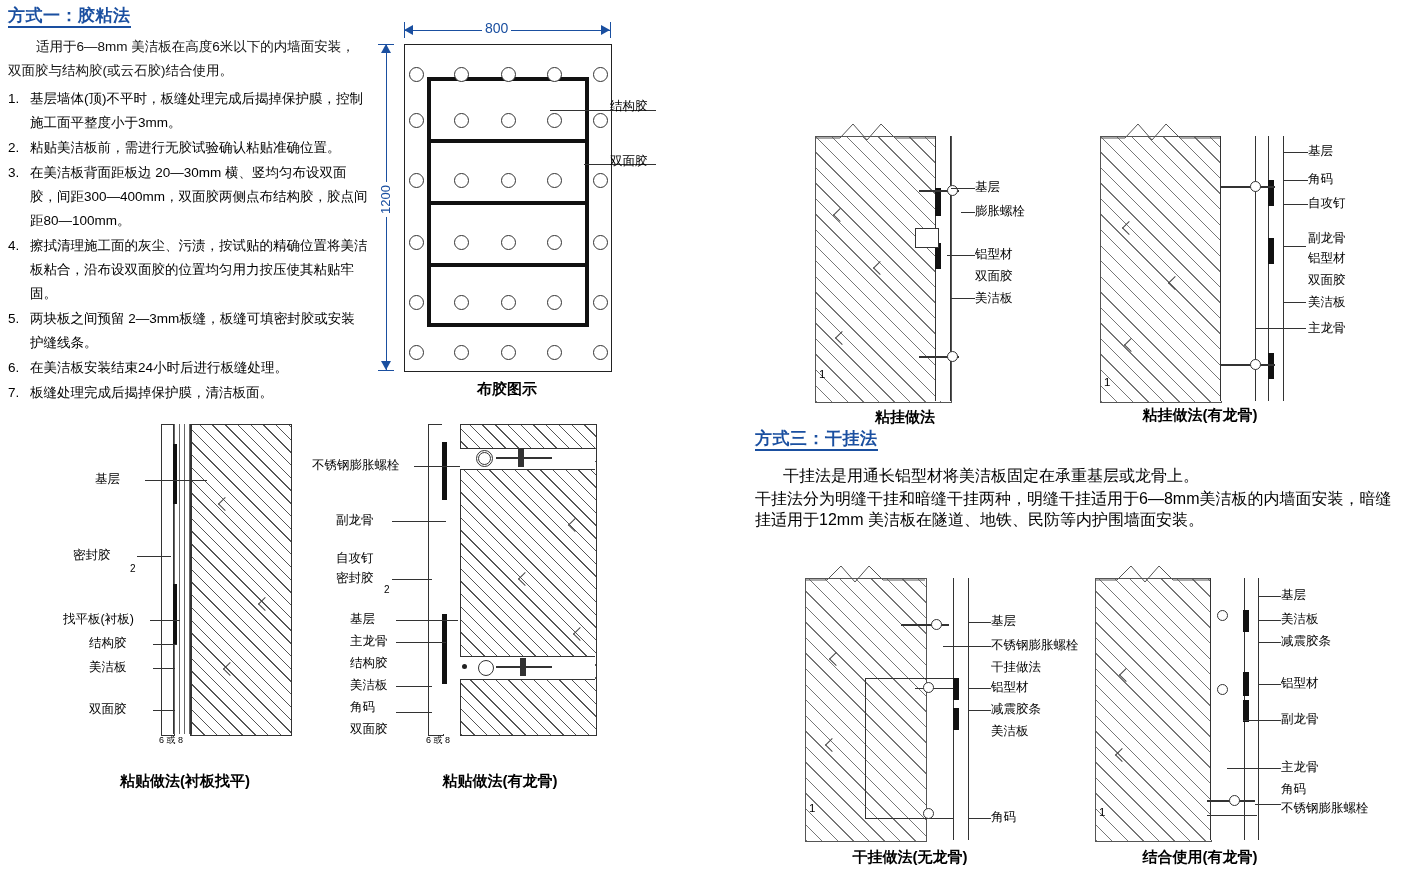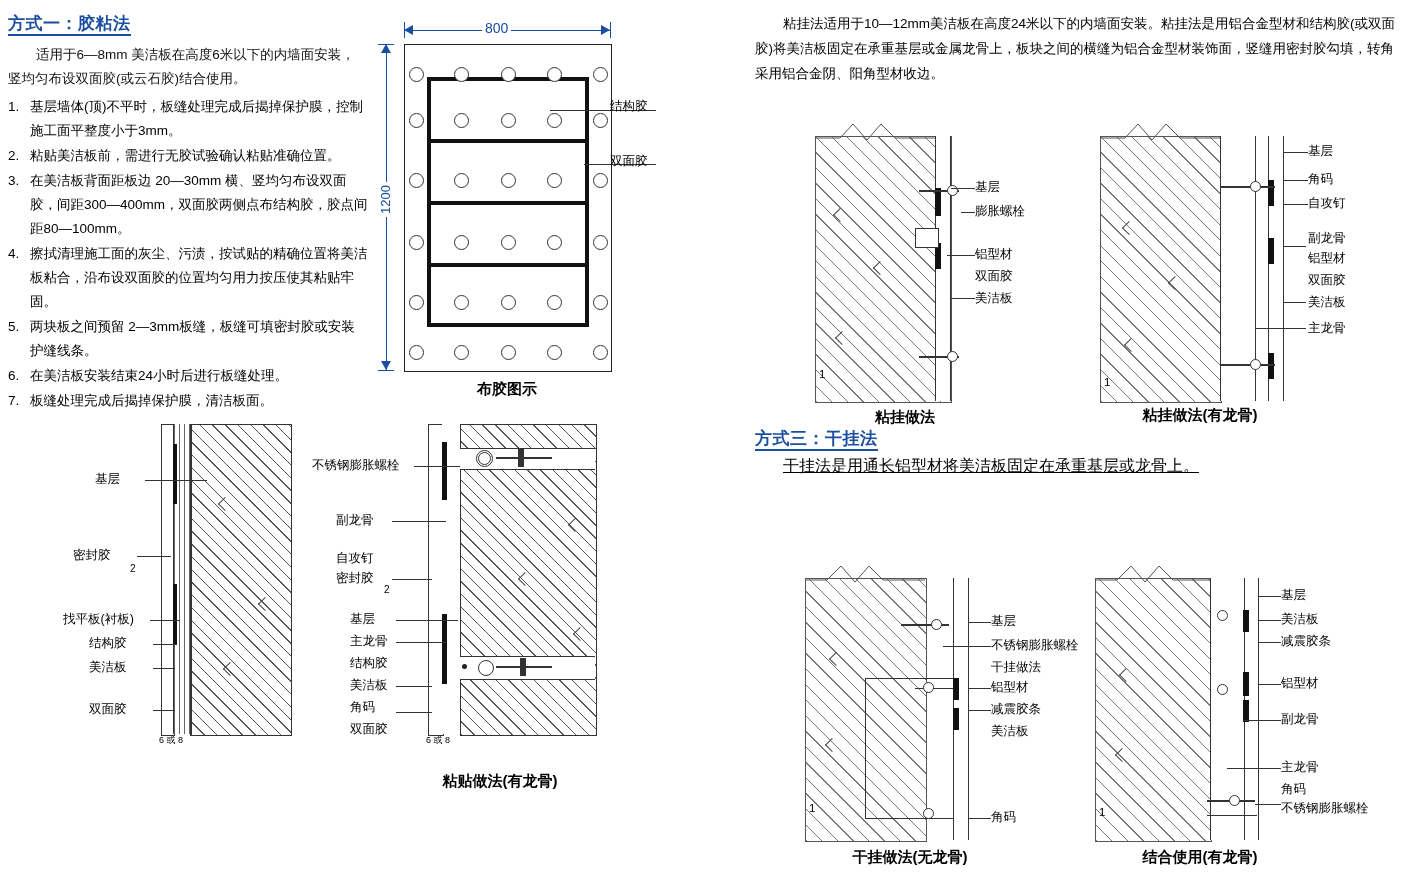--- a/index.html
+++ b/index.html
@@ -18,21 +18,21 @@
     font-size:17px;
     letter-spacing:0.5px;
   }
   .sec-title .under { border-bottom:2px solid #1a4fa0; padding-bottom:1px; }
   .body-text { font-size:13.5px; line-height:1.75; color:#111; }
   .caption { font-weight:bold; font-size:15px; text-align:center; }
   .lbl { font-size:12.5px; color:#000; white-space:nowrap; }
   .lbl-sm { font-size:11.5px; color:#000; white-space:nowrap; }
 
   
-  #left-col { position:absolute; left:8px; top:4px; width:360px;margin-top:8px; }
+  #left-col { position:absolute; left:8px; top:4px; width:360px; }
   #left-intro { margin-top:8px; font-size:13.5px; line-height:1.78; text-indent:0; }
   ol.steps { margin:4px 0 0 0; padding:0; list-style:none; }
   ol.steps li {
     display:flex; font-size:13.5px; line-height:1.78; margin-bottom:1px;
   }
   ol.steps li .num { width:22px; flex:none; }
   ol.steps li .txt { flex:1; }
 
   
   #glue-fig { position:absolute; left:370px; top:8px; width:300px; height:400px; }
@@ -81,21 +81,21 @@
 </head>
 <body>
 
 <div class="page">
 
   <div id="left-col">
     <div class="sec-title">
       <span class="under">方式一：胶粘法</span>
     </div>
     <div id="left-intro" class="body-text">
-      <span style="margin-left:28px;">适用于6—8mm 美洁板在高度6米以下的内墙面安装，竖均匀布设双面胶(或云石胶)结合使用。</span>
+      <span style="margin-left:28px;">适用于6—8mm 美洁板在高度6米以下的内墙面安装，双面胶与结构胶(或云石胶)结合使用。</span>
     </div>
     <ol class="steps">
       <li>
         <span class="num">1.</span>
         <span class="txt">基层墙体(顶)不平时，板缝处理完成后揭掉保护膜，控制施工面平整度小于3mm。</span>
       </li>
       <li>
         <span class="num">2.</span>
         <span class="txt">粘贴美洁板前，需进行无胶试验确认粘贴准确位置。</span>
       </li>
@@ -215,20 +215,21 @@
     <div class="leader" style="left:75px; top:196px; width:30px;"></div>
     <div class="lbl" style="position:absolute; left:-12px; top:187px;">找平板(衬板)</div>
     <div class="leader" style="left:78px; top:220px; width:24px;"></div>
     <div class="lbl" style="position:absolute; left:14px; top:211px;">结构胶</div>
     <div class="leader" style="left:78px; top:244px; width:22px;"></div>
     <div class="lbl" style="position:absolute; left:14px; top:235px;">美洁板</div>
     <div class="leader" style="left:78px; top:286px; width:22px;"></div>
     <div class="lbl" style="position:absolute; left:14px; top:277px;">双面胶</div>
 
     <div class="lbl-sm" style="position:absolute; left:84px; top:310px; font-size:9px;">6 或 8</div>
+    <div class="caption" style="position:absolute; left:-70px; top:348px; width:360px;">粘贴做法(衬板找平)</div>
   </div>
 
   <div style="position:absolute; left:400px; top:424px; width:200px; height:330px;">
     <div class="hatch" style="position:absolute; left:60px; top:0; width:135px; height:310px; border:1px solid #333;"></div>
     <div style="position:absolute; left:60px; top:0; width:0; height:310px; border-left:1px solid #333;"></div>
     <div style="position:absolute; left:28px; top:0; width:14px; height:310px; background:#fff; border:1px solid #333;"></div>
     <div style="position:absolute; left:42px; top:0; width:18px; height:310px; background:#fff; border-right:1px solid #333;"></div>
     <div class="blk" style="left:42px; top:18px; width:5px; height:58px;"></div>
     <div class="blk" style="left:42px; top:190px; width:5px; height:70px;"></div>
 
@@ -270,23 +271,20 @@
     <div class="lbl" style="position:absolute; left:-50px; top:275px;">角码</div>
     <div class="lbl" style="position:absolute; left:-50px; top:297px;">双面胶</div>
     <div class="leader" style="left:-4px; top:288px; width:36px;"></div>
 
     <div class="lbl-sm" style="position:absolute; left:26px; top:310px; font-size:9px;">6 或 8</div>
     <div class="caption" style="position:absolute; left:-95px; top:348px; width:390px;">粘贴做法(有龙骨)</div>
   </div>
 
   <div id="right-col">
 
-    <div class="p" style="margin-top:8px;">
-      <span style="margin-left:28px;">粘挂法适用于10—12mm美洁板在高度24米以下的内墙面安装。粘挂法是用铝合金型材和结构胶(或双面胶)将美洁板固定在承重基层或金属龙骨上，板块之间的横缝为铝合金型材装饰面，竖缝用密封胶勾填，转角采用铝合金阴、阳角型材收边。</span>
-    </div>
   </div>
 
   <div style="position:absolute; left:815px; top:118px; width:250px; height:300px;">
     <div class="hatch-light" style="position:absolute; left:0; top:18px; width:135px; height:265px; border:1px solid #555;"></div>
 
     <svg style="position:absolute; left:0px; top:0px;" width="150" height="26">
       <polyline points="0,20 25,20 38,6 52,22 66,6 80,20 135,20" fill="none" stroke="#555" stroke-width="1"></polyline>
     </svg>
     <div class="vstrip" style="left:120px; top:18px; width:14px; height:265px;"></div>
     <div class="blk" style="left:120px; top:70px; width:6px; height:28px;"></div>
@@ -348,22 +346,25 @@
     <div class="lbl" style="position:absolute; left:208px; top:202px;">主龙骨</div>
     <div class="leader" style="left:156px; top:210px; width:50px;"></div>
 
     <div class="caption" style="position:absolute; left:-10px; top:288px; width:220px;">粘挂做法(有龙骨)</div>
   </div>
 
   <div style="position:absolute; left:755px; top:427px; width:646px;">
     <div class="sec-title">
       <span class="under">方式三：干挂法</span>
     </div>
-    <div class="p" style="margin-top:6px;text-decoration:underline;">
+    <div class="p" style="margin-top:16px;">
       <span style="margin-left:28px;">干挂法是用通长铝型材将美洁板固定在承重基层或龙骨上。</span>
+    </div>
+    <div class="p" style="margin-top:2px;">
+      <span>干挂法分为明缝干挂和暗缝干挂两种，明缝干挂适用于6—8mm美洁板的内墙面安装，暗缝挂适用于12mm 美洁板在隧道、地铁、民防等内护围墙面安装。</span>
     </div>
   </div>
 
   <div style="position:absolute; left:805px; top:560px; width:250px; height:300px;">
     <div class="hatch-light" style="position:absolute; left:0; top:18px; width:120px; height:262px; border:1px solid #555;"></div>
     <svg style="position:absolute; left:0px; top:0px;" width="150" height="26">
       <polyline points="0,20 22,20 36,6 50,22 64,6 78,20 120,20" fill="none" stroke="#555" stroke-width="1"></polyline>
     </svg>
     <div class="vstrip" style="left:148px; top:18px; width:14px; height:262px;"></div>
     <div class="blk" style="left:148px; top:118px; width:6px; height:22px;"></div>

